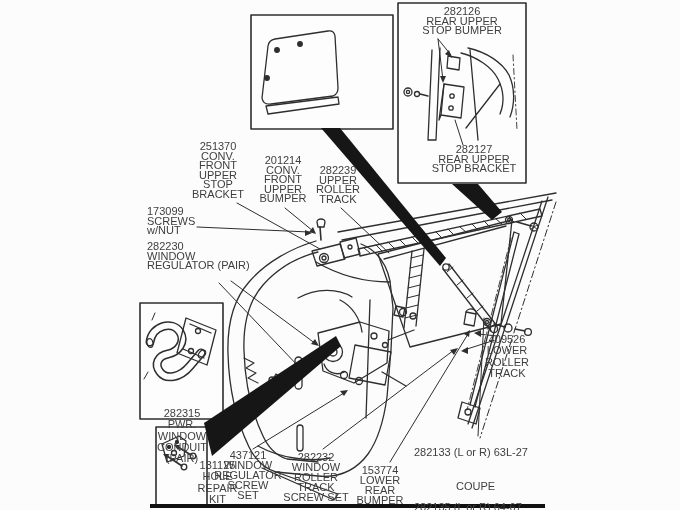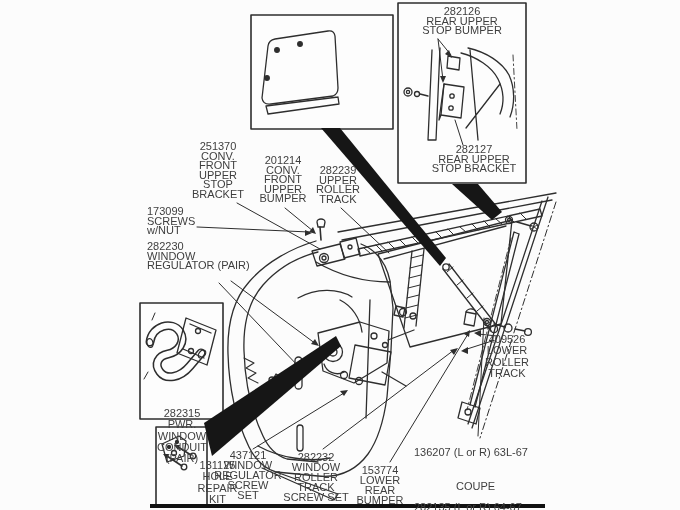--- a/index.html
+++ b/index.html
@@ -265,20 +265,20 @@
 LOWER
 REAR
 BUMPER</div>
 
 <div class="lbl center lh11" style="left:477px;top:334px;width:60px;">409526
 LOWER
 ROLLER
 TRACK</div>
 
 <div class="lbl left" style="left:414px;top:437px;width:140px;">
-  <div class="run-line">136207 (L or R) 63L-67</div>
+  <div class="run-line">282133 (L or R) 63L-27</div>
   <div class="run-line indent">COUPE</div>
   <div class="run-line">282135 (L or R) 64-67</div>
   
   
 </div>
 
 </div>
 
 </body></html>

